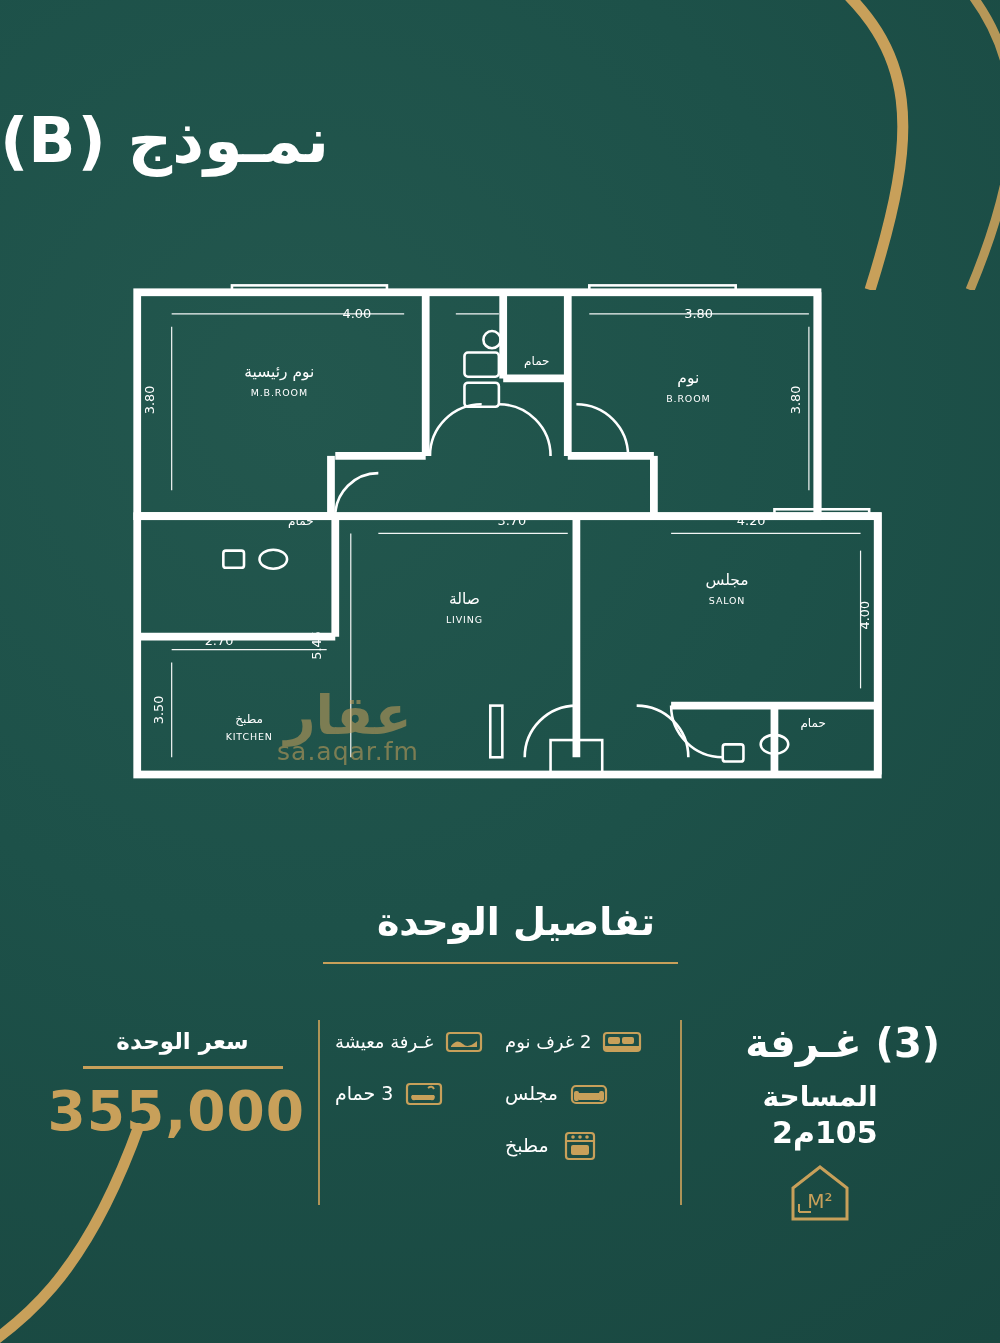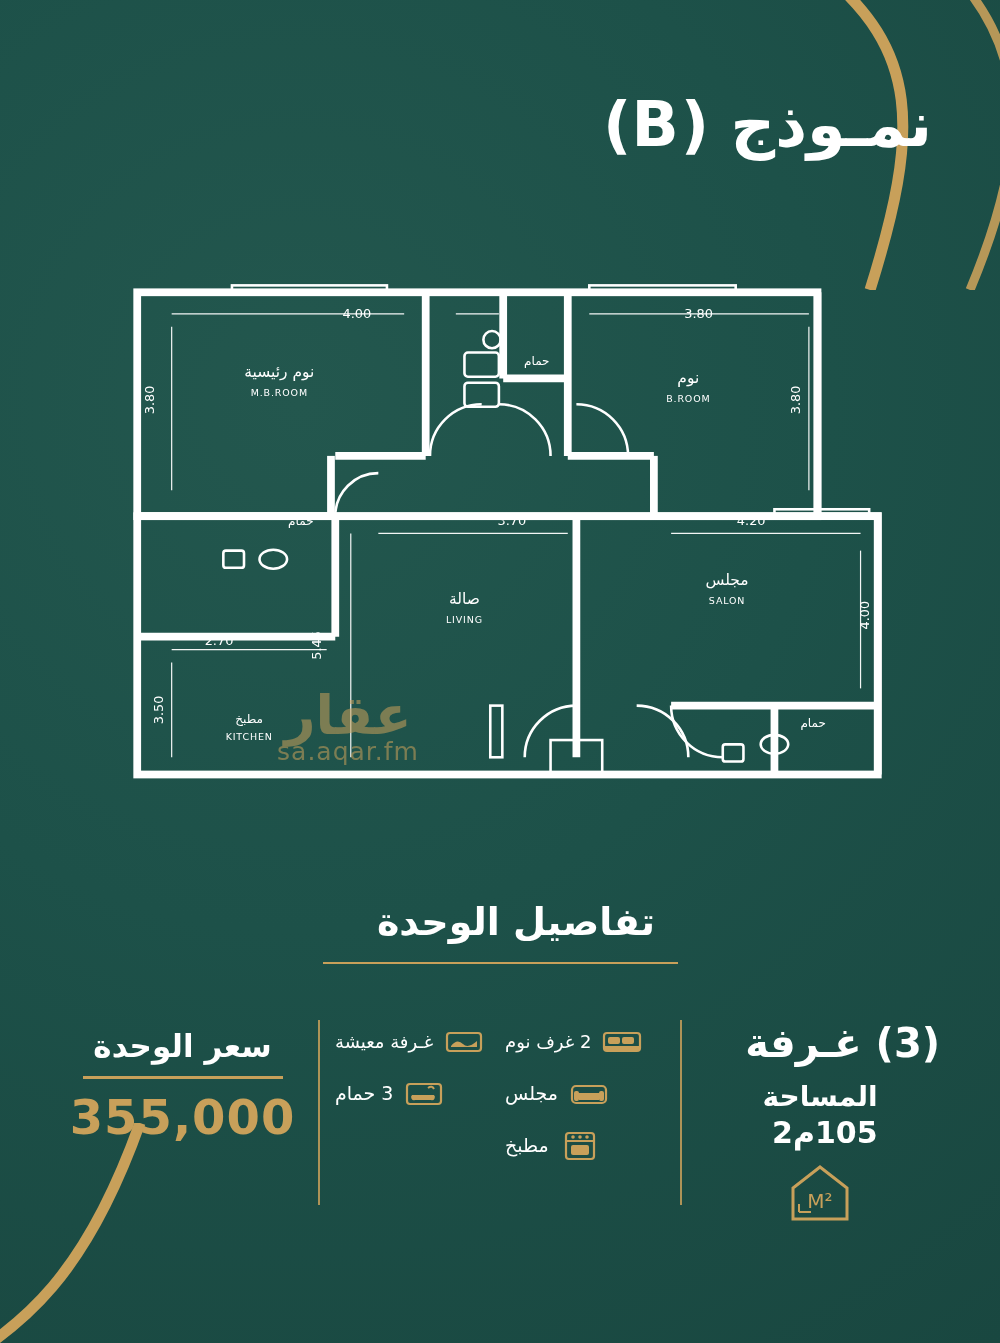--- a/index.html
+++ b/index.html
@@ -14,21 +14,21 @@
   .page{position:relative;width:1000px;height:1343px;overflow:hidden;
     background:
       radial-gradient(circle at 30% 30%, #23574e 0%, #1d5149 45%, #194740 100%);
   }
   
   .swoosh{position:absolute;pointer-events:none;}
   .swoosh.top{top:-10px;right:-40px;width:420px;height:300px;}
   .swoosh.bottom{bottom:-40px;left:-60px;width:420px;height:260px;}
 
   
-  .title-wrap{position:absolute;top:88px;left:0;width:932px;text-align:right;}
+  .title-wrap{position:absolute;top:104px;left:0;width:932px;text-align:left;}
   .title{
     font-size:62px;font-weight:bold;letter-spacing:2px;
     color:#ffffff;direction:rtl;font-family:"DejaVu Sans", sans-serif;
   }
 
   
   .plan{position:absolute;left:120px;top:232px;width:775px;height:620px;}
   .plan svg{display:block;}
 
   .watermark{
@@ -48,23 +48,23 @@
   }
 
   
   .panel{position:absolute;top:1010px;left:60px;width:880px;height:220px;}
   .vrule{position:absolute;top:10px;width:2px;height:185px;background:#c8a05a;opacity:.85;}
   .vrule.v1{left:258px;}
   .vrule.v2{left:620px;}
 
   
   .price-block{position:absolute;left:0;top:18px;width:245px;text-align:center;direction:rtl;}
-  .price-label{font-size:31px;font-weight:bold;color:#ffffff;}
+  .price-label{font-size:23px;font-weight:bold;color:#ffffff;}
   .price-rule{width:200px;height:3px;background:#c8a05a;margin:12px auto 10px auto;}
-  .price-value{font-size:48px;font-weight:bold;color:#c8a05a;letter-spacing:1px;}
+  .price-value{font-size:55px;font-weight:bold;color:#c8a05a;letter-spacing:1px;}
 
   
   .features{position:absolute;left:275px;top:14px;width:330px;}
   .fcol{position:absolute;top:0;}
   .fcol.c1{right:0;width:160px;}
   .fcol.c2{right:170px;width:160px;}
   .frow{display:flex;align-items:center;justify-content:flex-end;direction:rtl;margin-bottom:16px;gap:10px;}
   .frow .ficon{
     width:42px;height:36px;flex:0 0 42px;
     display:flex;align-items:center;justify-content:center;

